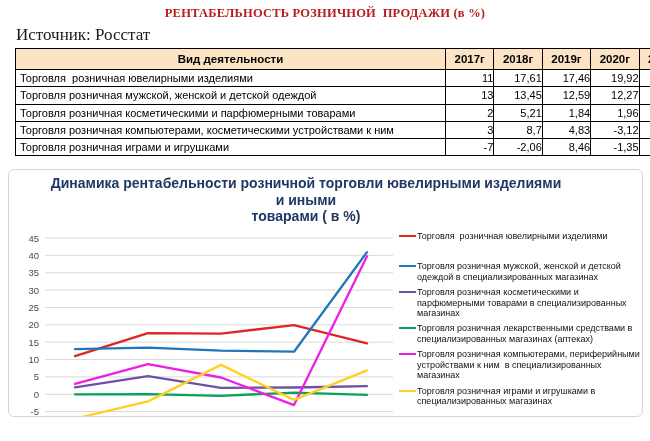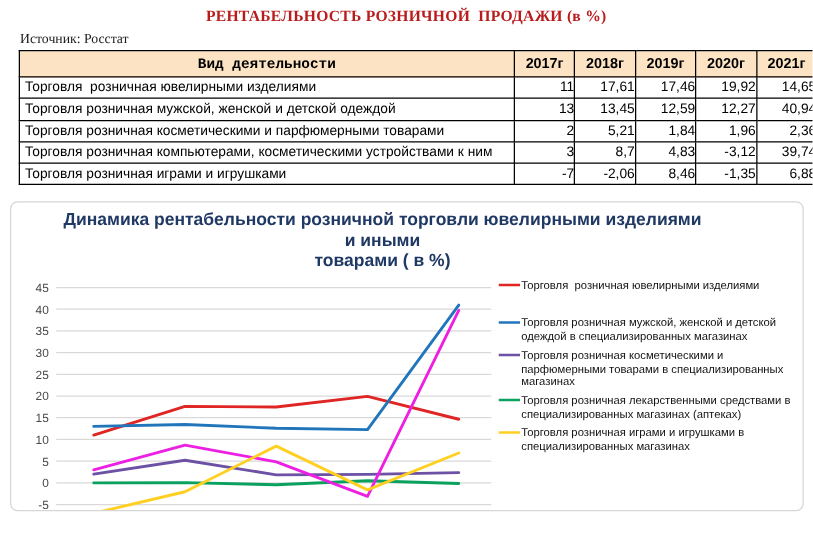--- a/index.html
+++ b/index.html
@@ -12,21 +12,21 @@
     font-family: "Liberation Serif", serif;
     font-weight: bold;
     font-size: 12.5px;
     color: #b91c1c;
     white-space: pre;
     letter-spacing: .2px;
   }
   .source-line {
     margin: 4px 0 3px 16px;
     font-family: "Liberation Serif", serif;
-    font-size: 11px;
+    font-size: 17px;
     color: #1a1a1a;
   }
 
   table.data-table {
     margin-left: 15px;
     width: 624px;
     border-collapse: collapse;
     table-layout: fixed;
     font-size: 11px;
   }
@@ -34,21 +34,21 @@
     border: 1px solid #000;
     vertical-align: middle;
   }
   .data-table thead th {
     background: #FBE3C3;
     font-weight: bold;
     text-align: center;
     height: 21px;
     font-size: 11.5px;
   }
-  .col-activity { width: 396px; font-family: Liberation Mono, monospace; }
+  .col-activity { width: 430px; }
   .col-year { width: 48.4px; }
   .data-table td.cell-label {
     text-align: left;
     padding: 1px 3px 1px 4px;
     height: 16px;
     line-height: 1.3;
     white-space: pre-wrap;
   }
   .data-table td.cell-value { text-align: right; }
 
@@ -212,18 +212,22 @@
         </div>
         <div class="legend-item">
           <span class="legend-swatch" style="border-top-color: rgb(108, 81, 165);"></span>
           <span class="legend-label">Торговля розничная косметическими и парфюмерными товарами в специализированных магазинах</span>
         </div>
         <div class="legend-item">
           <span class="legend-swatch" style="border-top-color: rgb(10, 161, 94);"></span>
           <span class="legend-label">Торговля розничная лекарственными средствами в специализированных магазинах (аптеках)</span>
         </div>
         <div class="legend-item">
+          <span class="legend-swatch" style="border-top-color: rgb(237, 31, 227);"></span>
+          <span class="legend-label">Торговля розничная компьютерами, периферийными устройствами к ним  в специализированных магазинах</span>
+        </div>
+        <div class="legend-item">
           <span class="legend-swatch" style="border-top-color: rgb(255, 208, 33);"></span>
           <span class="legend-label">Торговля розничная играми и игрушками в специализированных магазинах</span>
         </div>
       </div>
   </div>
 </div>
 
 </body></html>

